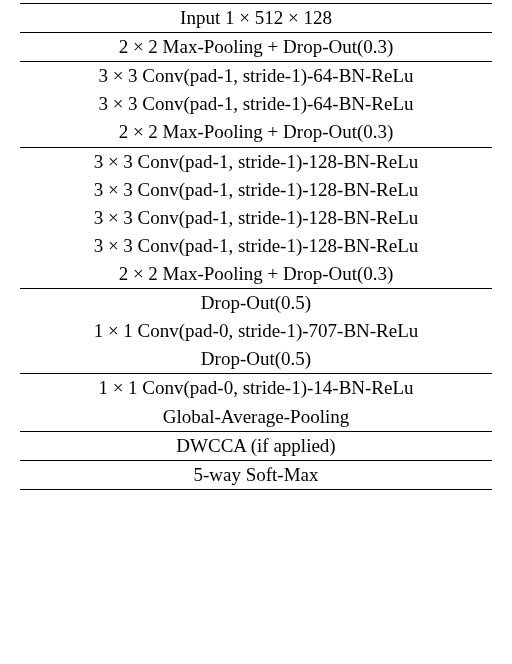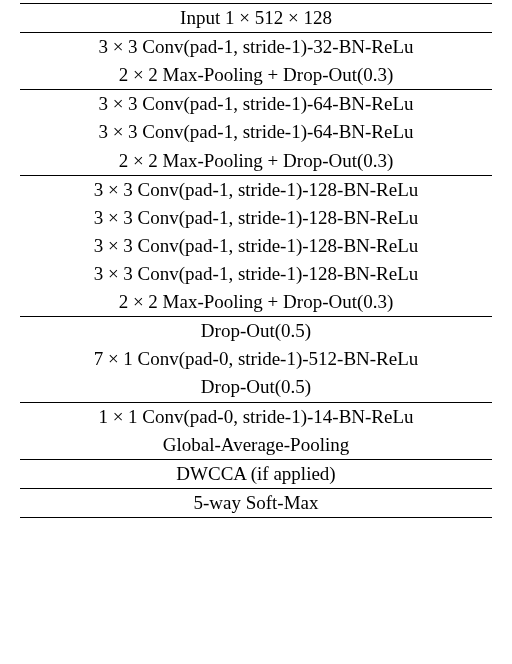--- a/index.html
+++ b/index.html
@@ -22,38 +22,37 @@
     }
   </style>
 </head>
 <body>
 
 <div class="table">
     <div class="group">
       <div class="row">Input 1 × 512 × 128</div>
     </div>
     <div class="group">
-      <div class="row">3 × 3 Conv(pad-1, stride-1)-32-BN-ReLu</div>
       <div class="row">2 × 2 Max-Pooling + Drop-Out(0.3)</div>
     </div>
     <div class="group">
       <div class="row">3 × 3 Conv(pad-1, stride-1)-64-BN-ReLu</div>
       <div class="row">3 × 3 Conv(pad-1, stride-1)-64-BN-ReLu</div>
       <div class="row">2 × 2 Max-Pooling + Drop-Out(0.3)</div>
     </div>
     <div class="group">
       <div class="row">3 × 3 Conv(pad-1, stride-1)-128-BN-ReLu</div>
       <div class="row">3 × 3 Conv(pad-1, stride-1)-128-BN-ReLu</div>
       <div class="row">3 × 3 Conv(pad-1, stride-1)-128-BN-ReLu</div>
       <div class="row">3 × 3 Conv(pad-1, stride-1)-128-BN-ReLu</div>
       <div class="row">2 × 2 Max-Pooling + Drop-Out(0.3)</div>
     </div>
     <div class="group">
       <div class="row">Drop-Out(0.5)</div>
-      <div class="row">7 × 1 Conv(pad-0, stride-1)-512-BN-ReLu</div>
+      <div class="row">1 × 1 Conv(pad-0, stride-1)-707-BN-ReLu</div>
       <div class="row">Drop-Out(0.5)</div>
     </div>
     <div class="group">
       <div class="row">1 × 1 Conv(pad-0, stride-1)-14-BN-ReLu</div>
       <div class="row">Global-Average-Pooling</div>
     </div>
     <div class="group">
       <div class="row">DWCCA (if applied)</div>
     </div>
     <div class="group">

